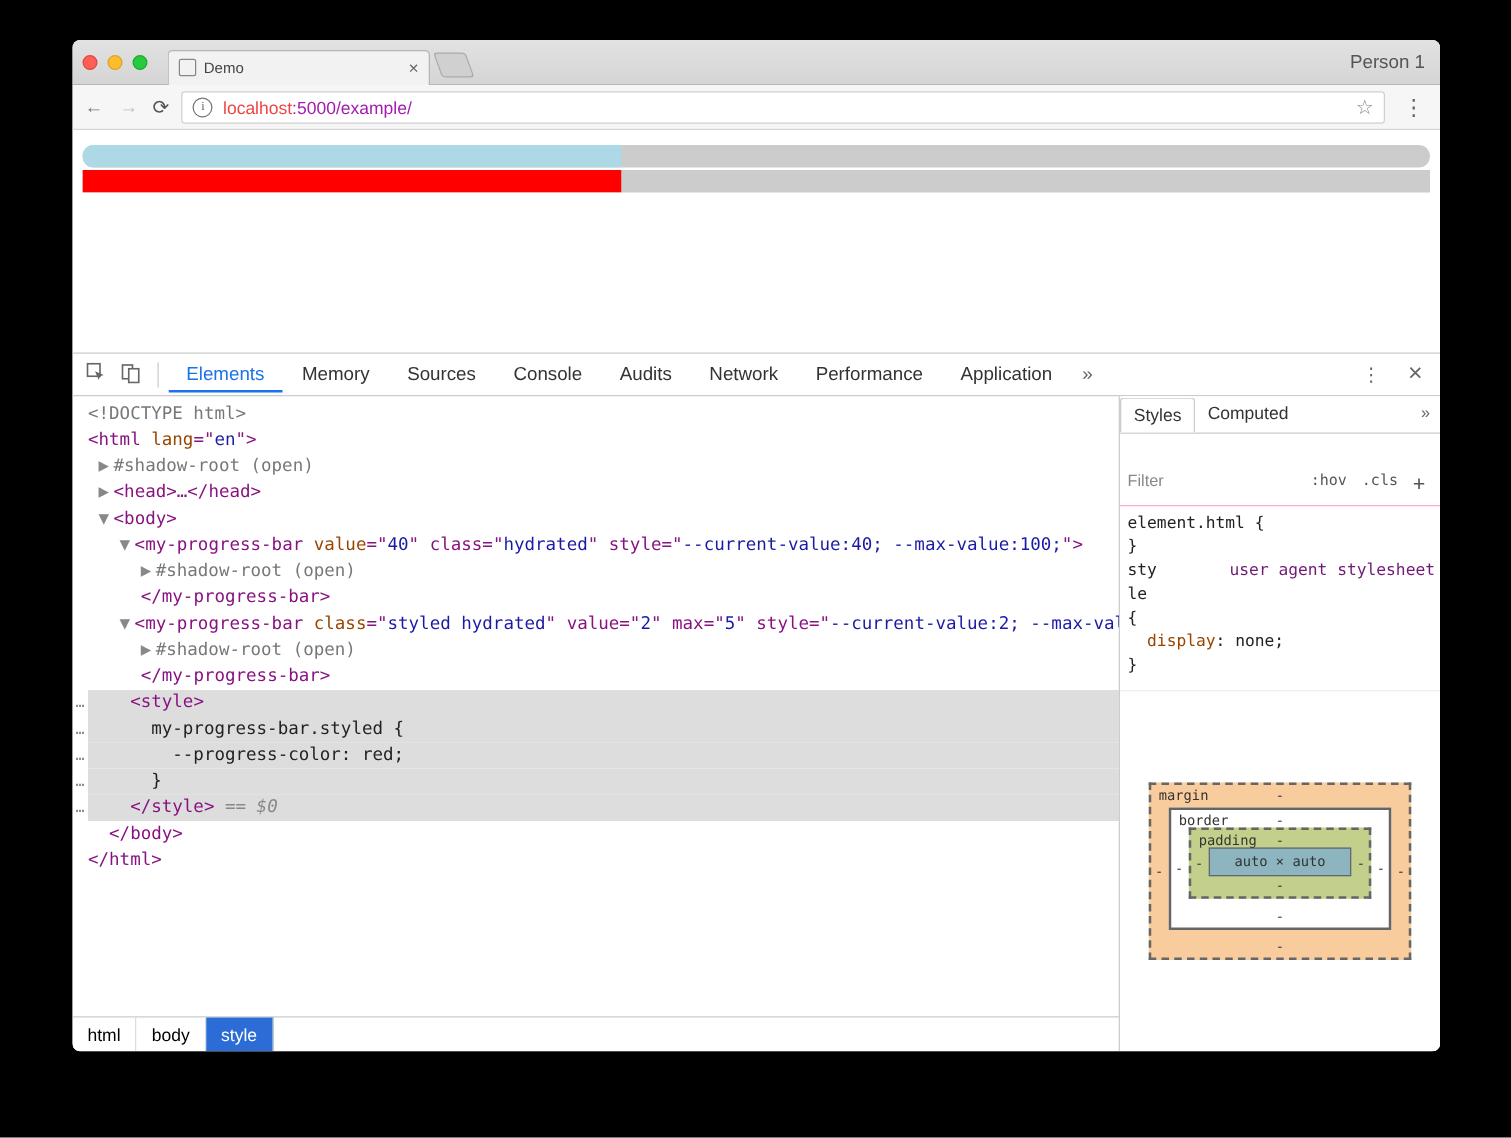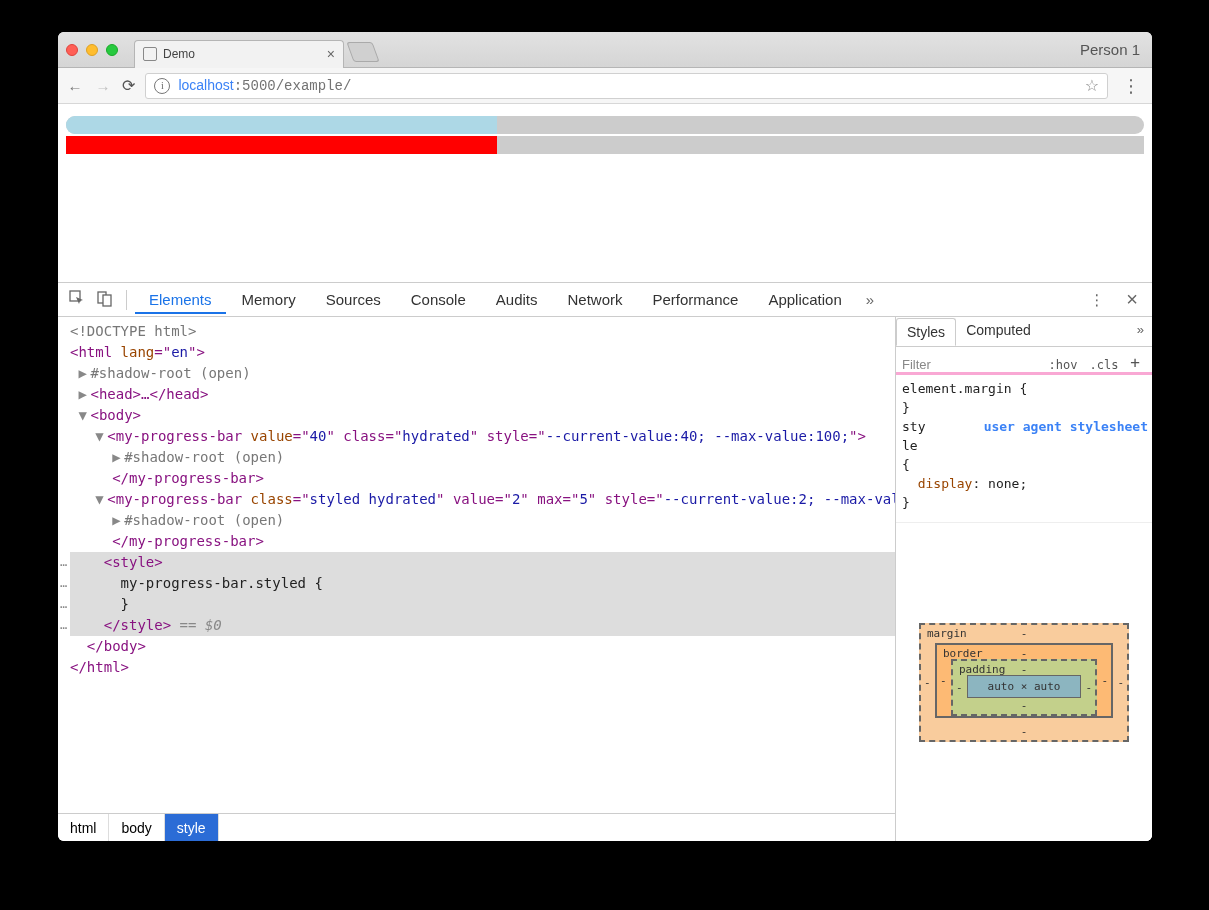--- a/index.html
+++ b/index.html
@@ -97,22 +97,22 @@
     align-items:center;
     padding:0 8px;
     gap:8px;
     font-size:14px;
   }
   .info-icon {
     width:16px; height:16px; border:1.5px solid #777; border-radius:50%;
     display:flex; align-items:center; justify-content:center;
     font-size:10px; color:#666; font-family:serif;
   }
-  .url-host { color:#3b82f6; }
-  .url-rest { color:#737373;font-family:Liberation Mono, monospace; }
+  .url-host { color:#ef4444; }
+  .url-rest { color:#a21caf; }
   .star { margin-left:auto; color:#888; font-size:16px; }
   .kebab { color:#666; font-size:18px; padding:0 4px; }
   
   .page {
     height: 178px;
     background:#fff;
     padding: 12px 8px;
   }
   .pbar-track {
     background:#ccc;
@@ -203,51 +203,51 @@
     width:256px;
     display:flex;
     flex-direction:column;
     background:#fff;
     font-size:13px;
   }
   .sp-tabs { display:flex; border-bottom:1px solid #ccc; height:30px; align-items:flex-start; }
   .sp-tab { padding:5px 10px; font-size:14px; color:#333; }
   .sp-tab.active { border:1px solid #ccc; border-bottom:1px solid #fff; background:#fff; position:relative; top:1px; border-radius:3px 3px 0 0; }
   .sp-more { margin-left:auto; padding:5px 8px; color:#666; }
-  .sp-filter { display:flex; align-items:flex-end; height:28px; border-bottom:3px solid #f9a8d4; padding:0 6px; font-size:13px; color:#888; }
+  .sp-filter { display:flex; align-items:flex-start; height:28px; border-bottom:1px solid #f9a8d4; padding:0 6px; font-size:13px; color:#888;margin-top:30px; }
   .sp-filter .txt { flex:1; }
   .sp-filter .btn { padding:0 6px; font-family:Menlo,monospace; font-size:12px; color:#555; }
   .sp-filter .plus { font-size:16px; }
   .sp-rules {
     font-family: Menlo, Consolas, monospace;
     font-size:13px;
     line-height:19px;
     padding:4px 4px 10px 6px;
     color:#222;
     border-bottom:1px solid #eee;
   }
-  .sp-ua { text-align:left; color:#3b82f6;font-weight:bold; }
+  .sp-ua { text-align:left; color:#701a75; }
   .sp-prop { color:#994500; }
   .sp-val { color:#222; }
   
   .boxmodel-wrap { flex:1; display:flex; align-items:center; justify-content:center; padding:18px 10px; }
   .bm-margin {
     background:#f9cc9d;
     border:2px dashed #666;
     padding:18px 14px 22px;
     position:relative;
     width:210px;
     font-family: Menlo, monospace;
     font-size:11px;
     color:#333;
   }
   .bm-border {
-    background:#fdba74;
+    background:#ffffff;
     border:2px solid #666;
-    padding:14px 14px 0;
+    padding:14px 14px 23px;
     position:relative;
   }
   .bm-padding {
     background:#c3d08b;
     border:2px dashed #666;
     padding:14px 14px 16px;
     position:relative;
   }
   .bm-content {
     background:#8cb5c0;
@@ -345,20 +345,21 @@
 <div class="row"> <span class="arrow">▶</span><span class="h-purple">&lt;</span><span class="h-purple">head</span><span class="h-purple">&gt;…&lt;/</span><span class="h-purple">head</span><span class="h-purple">&gt;</span></div>
 <div class="row"> <span class="arrow">▼</span><span class="h-purple">&lt;</span><span class="h-purple">body</span><span class="h-purple">&gt;</span></div>
 <div class="row">   <span class="arrow">▼</span><span class="h-purple">&lt;</span><span class="h-purple">my-progress-bar</span><span class="h-brown"> value</span><span class="h-purple">="</span><span class="h-blue">40</span><span class="h-purple">" class</span><span class="h-purple">="</span><span class="h-blue">hydrated</span><span class="h-purple">" style</span><span class="h-purple">="</span><span class="h-blue">--current-value:40; --max-value:100;</span><span class="h-purple">"&gt;</span></div>
 <div class="row">     <span class="arrow">▶</span><span class="h-grey">#shadow-root (open)</span></div>
 <div class="row">     <span class="h-purple">&lt;/</span><span class="h-purple">my-progress-bar</span><span class="h-purple">&gt;</span></div>
 <div class="row">   <span class="arrow">▼</span><span class="h-purple">&lt;</span><span class="h-purple">my-progress-bar</span><span class="h-brown"> class</span><span class="h-purple">="</span><span class="h-blue">styled hydrated</span><span class="h-purple">" value</span><span class="h-purple">="</span><span class="h-blue">2</span><span class="h-purple">" max</span><span class="h-purple">="</span><span class="h-blue">5</span><span class="h-purple">" style</span><span class="h-purple">="</span><span class="h-blue">--current-value:2; --max-value:5;</span></div>
 <div class="row">     <span class="arrow">▶</span><span class="h-grey">#shadow-root (open)</span></div>
 <div class="row">     <span class="h-purple">&lt;/</span><span class="h-purple">my-progress-bar</span><span class="h-purple">&gt;</span></div>
 <div class="row sel">    <span class="h-purple">&lt;</span><span class="h-purple">style</span><span class="h-purple">&gt;</span></div>
 <div class="row sel">      my-progress-bar.styled {</div>
+<div class="row sel">        --progress-color: red;</div>
 <div class="row sel">      }</div>
 <div class="row sel"><span class="h-purple">    &lt;/</span><span class="h-purple">style</span><span class="h-purple">&gt; </span><span class="eqsel">== $0</span></div>
 <div class="row">  <span class="h-purple">&lt;/</span><span class="h-purple">body</span><span class="h-purple">&gt;</span></div>
 <div class="row"><span class="h-purple">&lt;/</span><span class="h-purple">html</span><span class="h-purple">&gt;</span></div>
         </div>
         <div class="breadcrumbs">
           <div class="crumb">html</div>
           <div class="crumb">body</div>
           <div class="crumb active">style</div>
         </div>
@@ -370,21 +371,21 @@
           <div class="sp-tab">Computed</div>
           <div class="sp-more">»</div>
         </div>
         <div class="sp-filter">
           <span class="txt">Filter</span>
           <span class="btn">:hov</span>
           <span class="btn">.cls</span>
           <span class="btn plus">+</span>
         </div>
         <div class="sp-rules">
-<div>element.margin {</div>
+<div>element.html {</div>
 <div>}</div>
 <div style="display:flex;">
               <span style="white-space:pre">sty
 le
 {</span>
               <span style="flex:1"></span>
               <span class="sp-ua">user agent stylesheet</span>
             </div>
 <div>&nbsp;&nbsp;<span class="sp-prop">display</span>: <span class="sp-val">none</span>;</div>
 <div>}</div>

